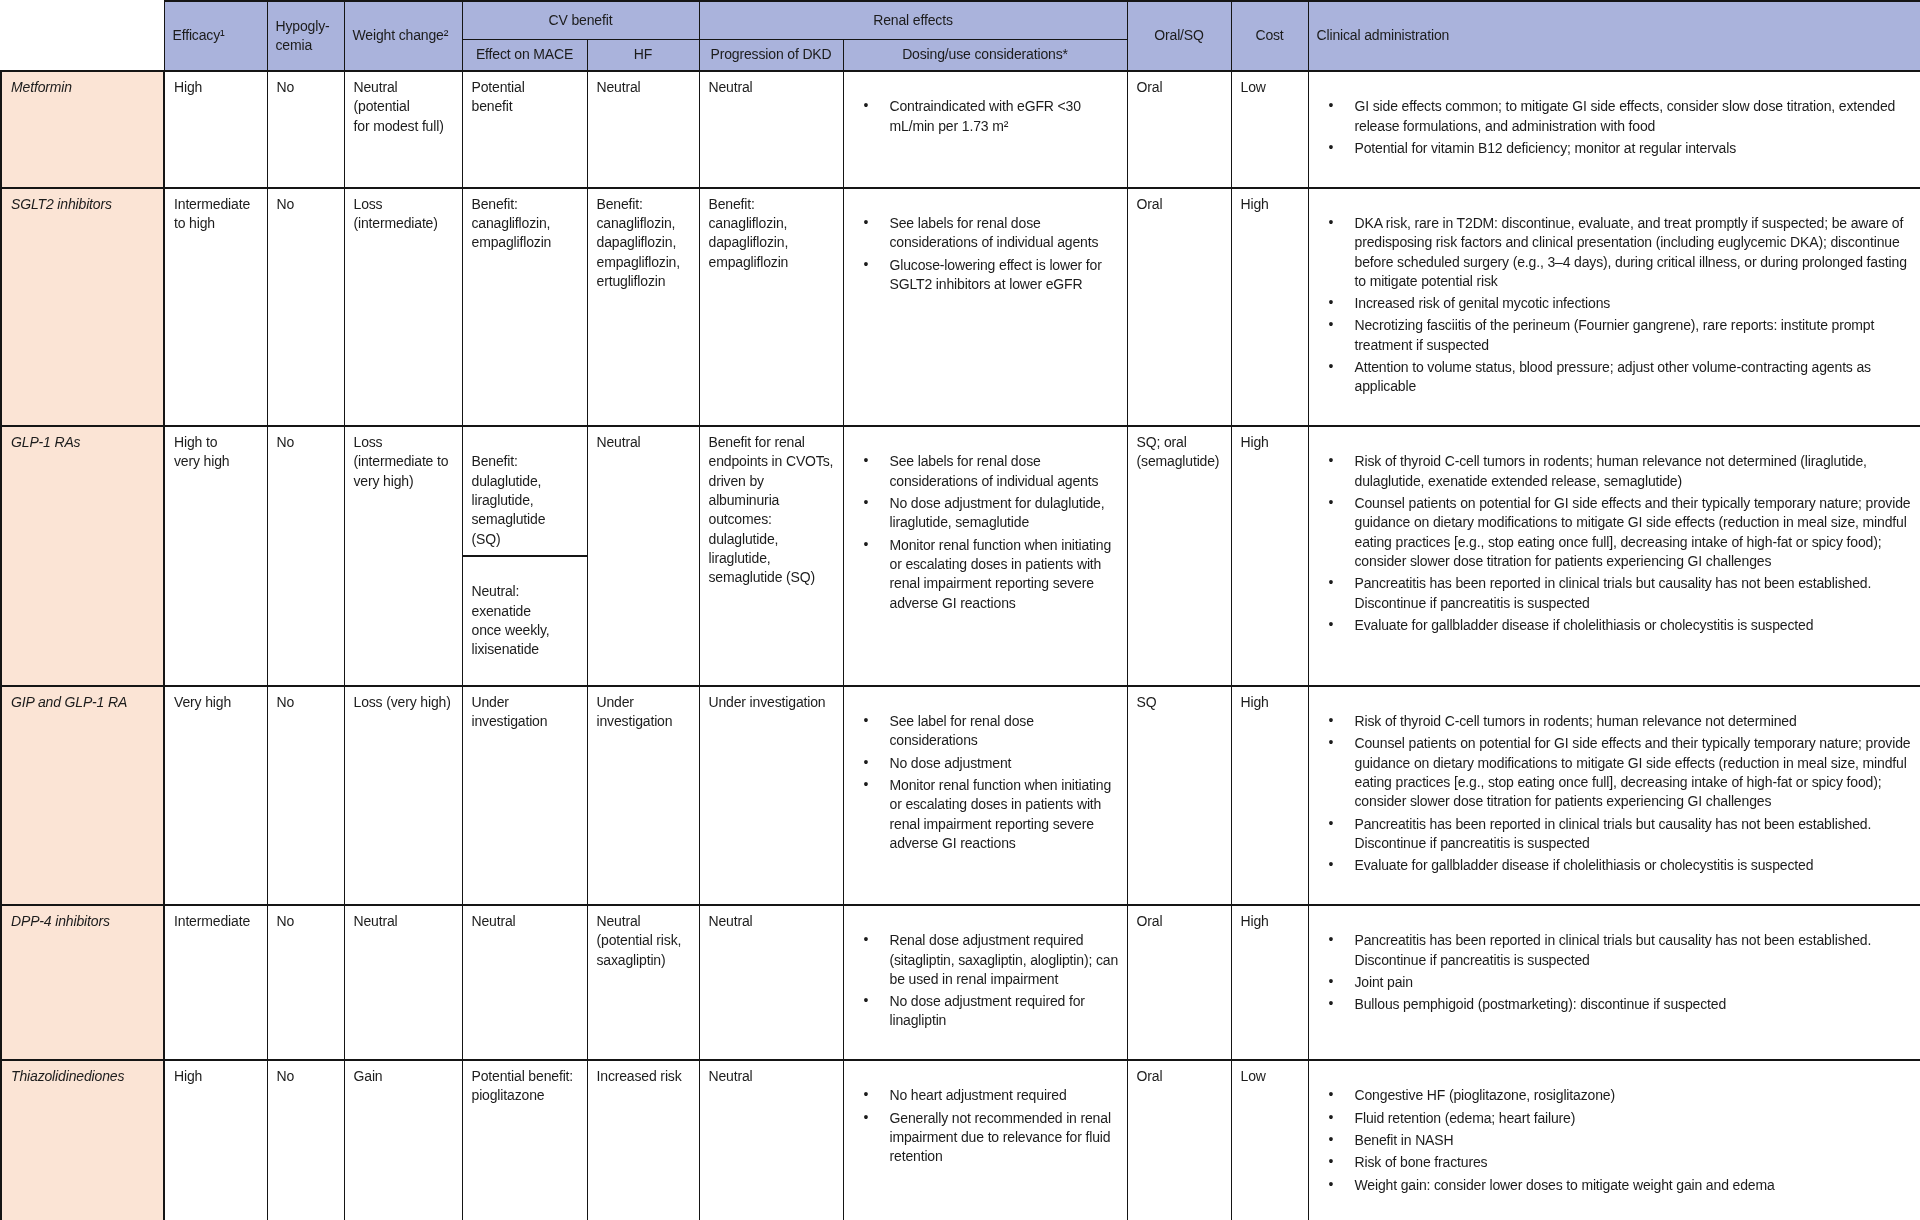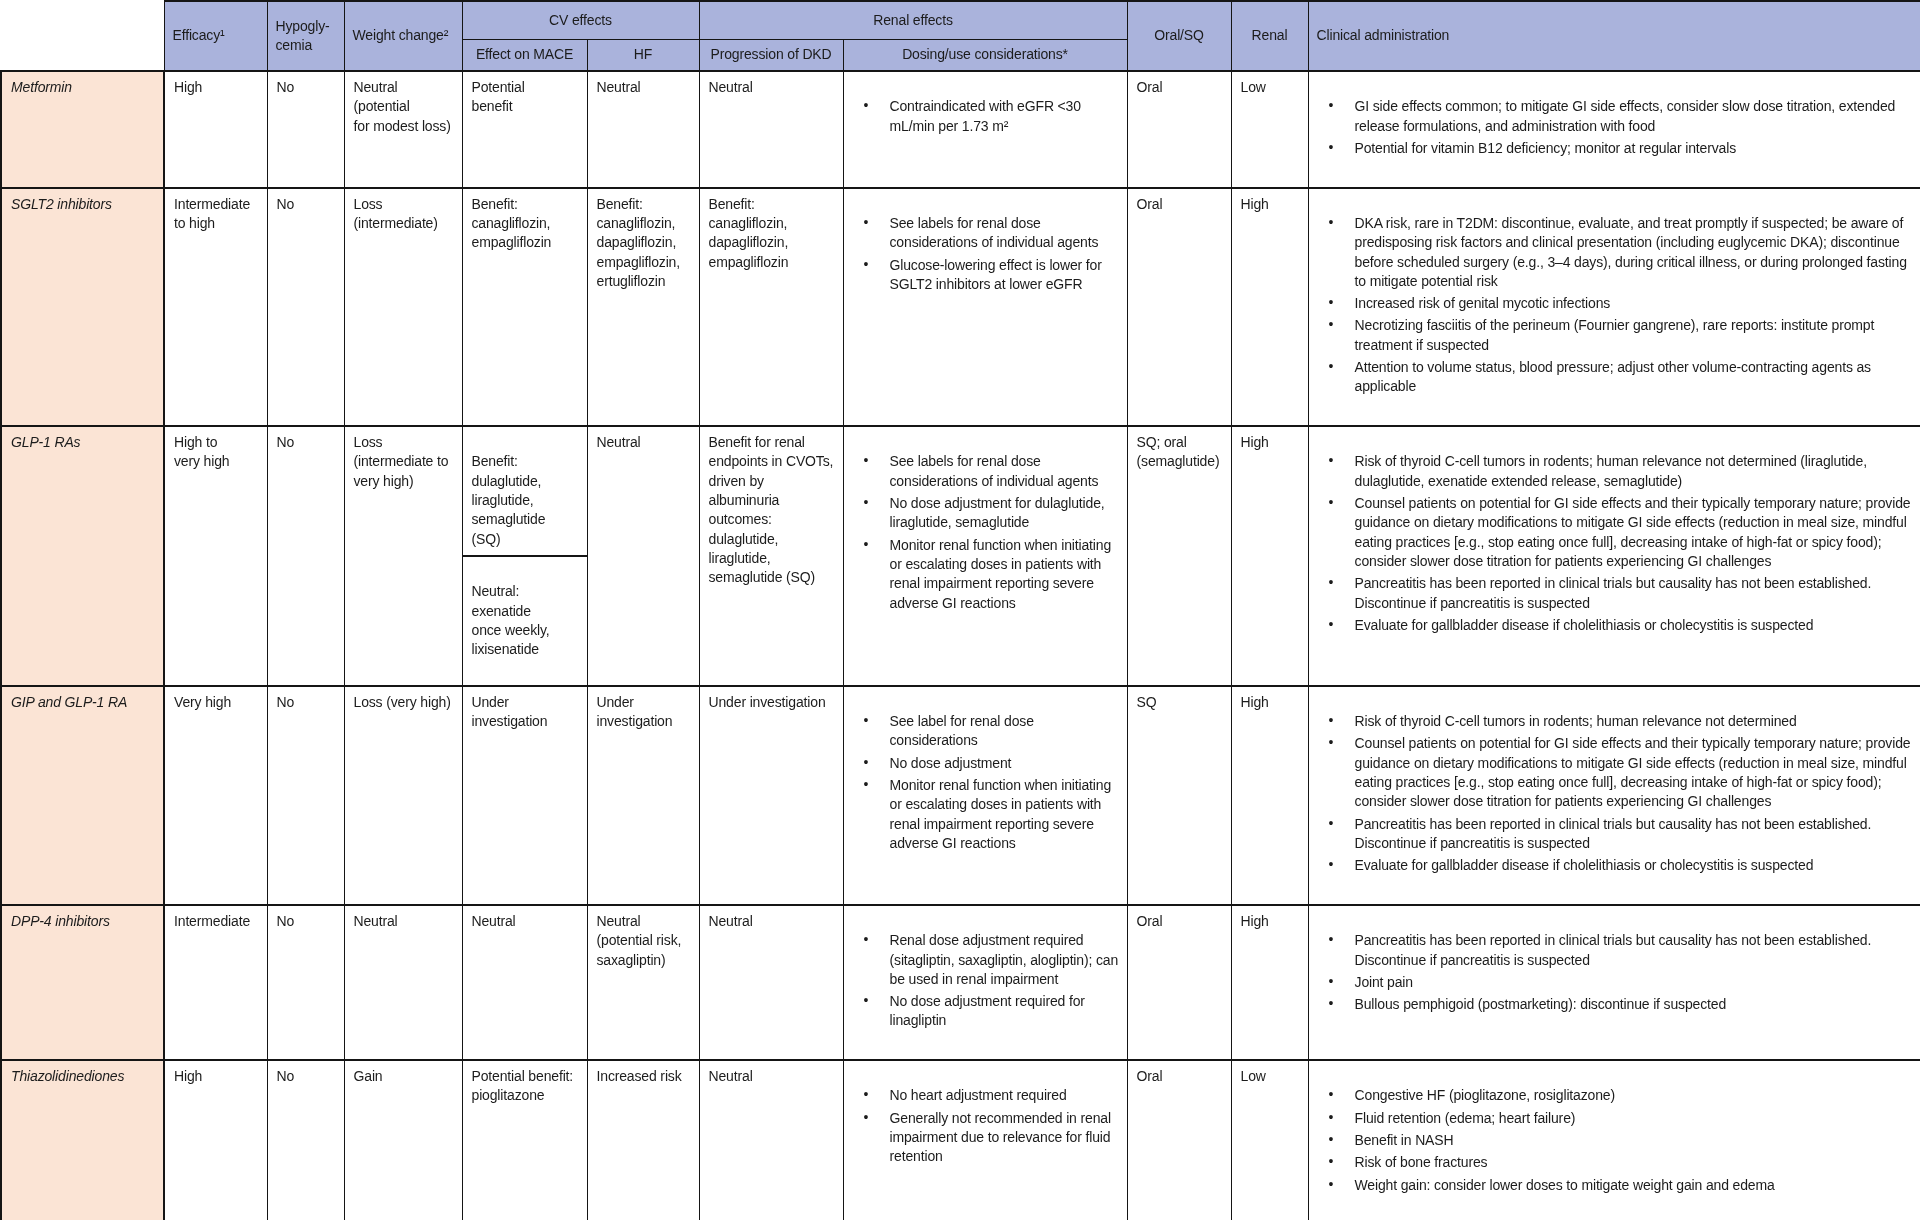--- a/index.html
+++ b/index.html
@@ -79,41 +79,41 @@
         <col style="width:77px">
         <col style="width:613px">
   </colgroup>
   <thead>
     <tr style="height:38px">
       <th class="corner" colspan="2" rowspan="2"></th>
       <th rowspan="2">Efficacy¹</th>
       <th rowspan="2">Hypogly-
 cemia</th>
       <th rowspan="2">Weight change²</th>
-      <th class="c" colspan="2">CV effects</th>
+      <th class="c" colspan="2">CV benefit</th>
       <th class="c" colspan="2">Renal effects</th>
       <th class="c" rowspan="2">Oral/SQ</th>
-      <th class="c" rowspan="2">Renal</th>
+      <th class="c" rowspan="2">Cost</th>
       <th rowspan="2">Clinical administration</th>
     </tr>
     <tr style="height:32px">
       <th class="c">Effect on MACE</th>
       <th class="c">HF</th>
       <th class="c">Progression of DKD</th>
       <th class="c">Dosing/use considerations*</th>
     </tr>
   </thead>
   <tbody>
 
     <tr style="height:80px">
       <td class="drug-cell" colspan="2">Metformin</td>
       <td>High</td>
       <td>No</td>
       <td>Neutral (potential
-for modest loss)</td>
+for modest full)</td>
       <td>Potential
 benefit</td>
       <td>Neutral</td>
       <td>Neutral</td>
       <td class="bullets">
         <div><div class="bullet">Contraindicated with eGFR &lt;30 mL/min per 1.73 m²</div></div>
       </td>
       <td>Oral</td>
       <td>Low</td>
       <td class="bullets">

